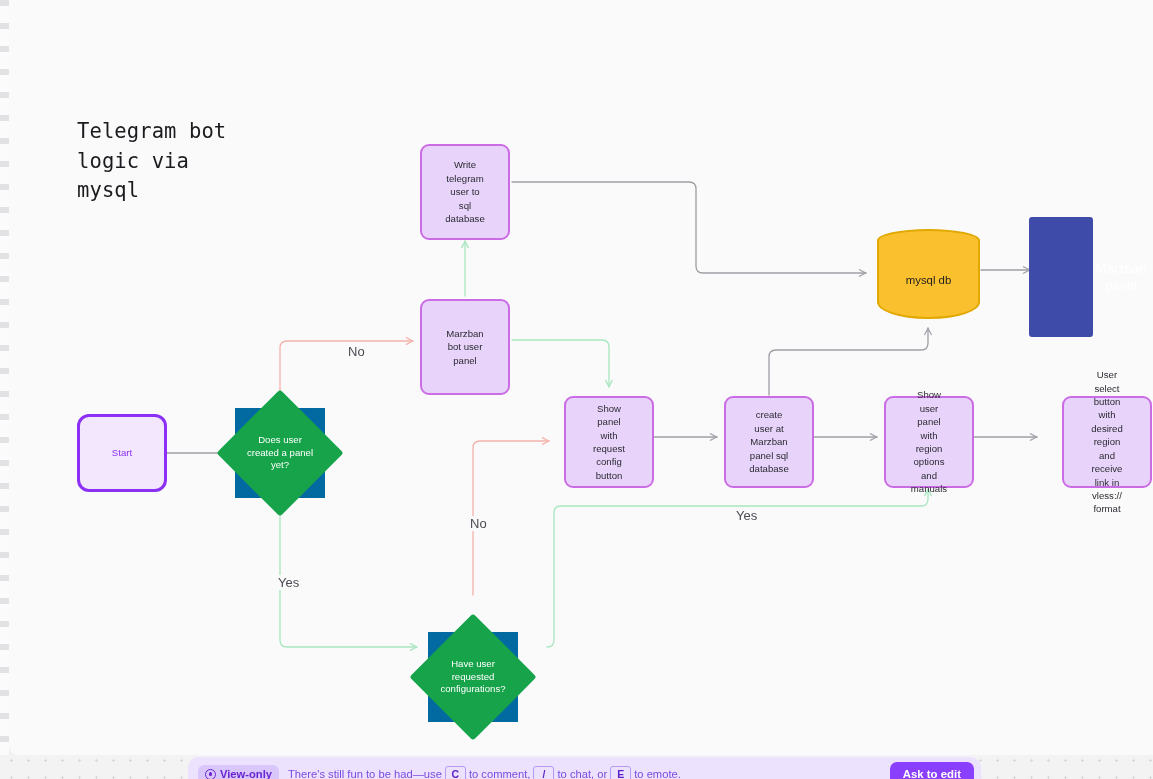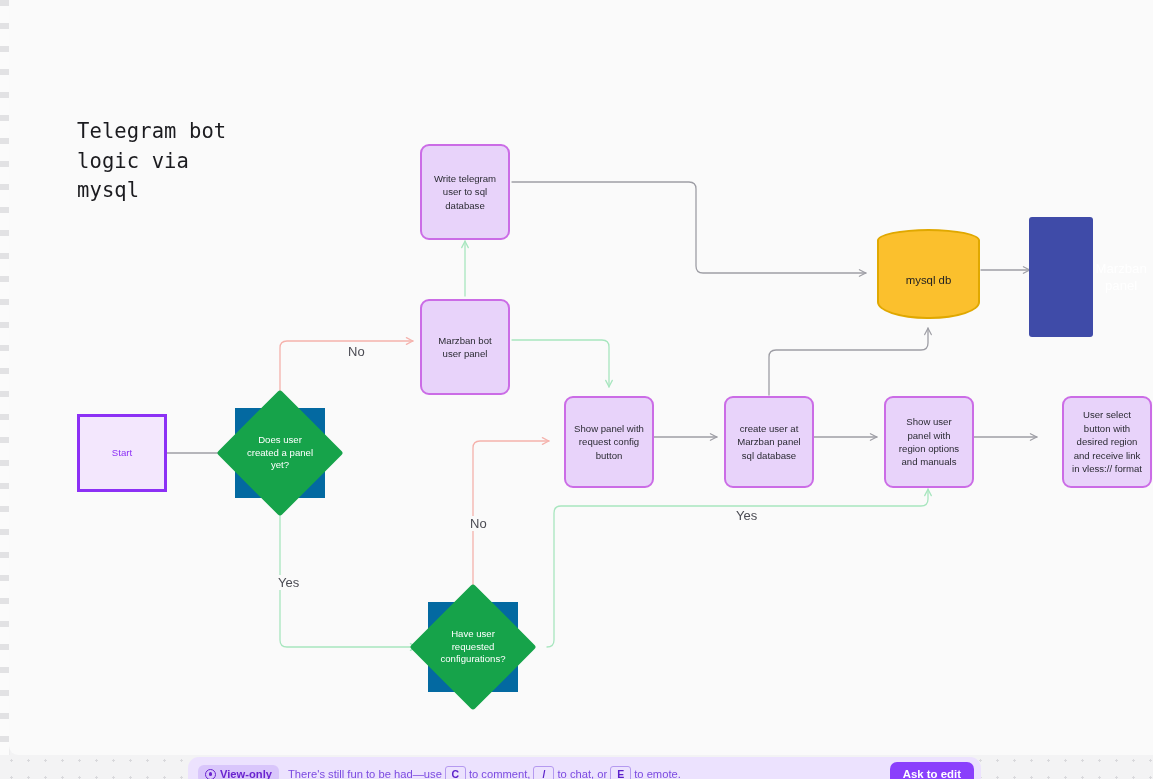--- a/index.html
+++ b/index.html
@@ -34,25 +34,25 @@
     position:absolute;left:68px;top:117px;width:260px;
     font-family:"DejaVu Sans Mono","Liberation Mono",monospace;
     font-size:20.5px;line-height:29.5px;color:#1b1b1f;white-space:pre-line;
     letter-spacing:.1px;
   }
   
   .node{position:absolute;box-sizing:border-box;display:flex;
         align-items:center;justify-content:center;text-align:center;}
   .rect{
     border-radius:9px;background:#e8d3fa;border:2.4px solid #cb6ce6;
-    color:#2b2b33;font-size:9.6px;line-height:13.4px;padding:4px 8px;align-items:center;
+    color:#2b2b33;font-size:9.6px;line-height:13.4px;padding:4px 24px;align-items:center;
   }
   .rect.start{
     background:#f3e7fd;border:3px solid #8c30f5;color:#8c30f5;
-    border-radius:0;font-size:9.6px;
+    border-radius:12px;font-size:9.6px;
   }
   .diamond{
     width:90px;height:90px;background:#0369a1;
     color:#ffffff;font-size:9.6px;line-height:12.4px;
   }
   .diamond .dlabel{
     position:relative;z-index:2;width:78px;word-wrap:break-word;
   }
   .diamond .dshape{
     position:absolute;left:0;top:0;width:90px;height:90px;
@@ -193,21 +193,21 @@
   </div>
 
   <div class="node rect" id="node-write-telegram-user" style="left:411px;top:144px;width:90px;height:96px;">
     <span>Write telegram user to sql database</span>
   </div>
 
   <div class="node rect" id="node-show-panel-config" style="left:555px;top:396px;width:90px;height:92px;">
     <span>Show panel with request config button</span>
   </div>
 
-  <div class="node diamond" id="node-decision-configs" style="left:419px;top:602px;">
+  <div class="node diamond" id="node-decision-configs" style="left:419px;top:632px;">
     <span class="dshape"></span>
     <span class="dlabel">Have user requested configurations?</span>
   </div>
 
   <div class="node rect" id="node-create-user-marzban" style="left:715px;top:396px;width:90px;height:92px;">
     <span>create user at Marzban panel sql database</span>
   </div>
 
   <div class="node rect" id="node-show-user-panel" style="left:875px;top:396px;width:90px;height:92px;">
     <span>Show user panel with region options and manuals</span>

